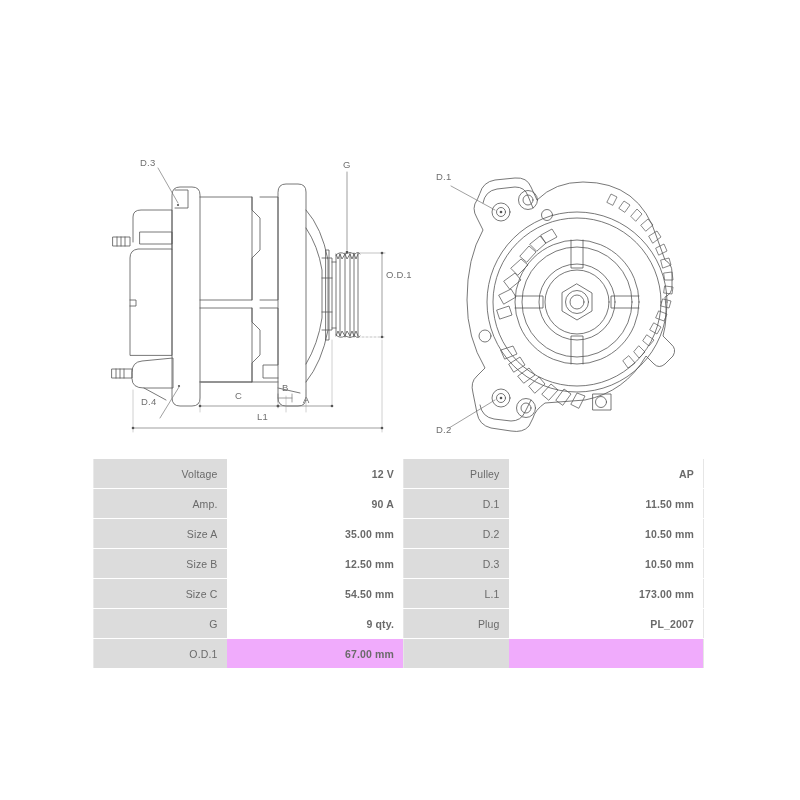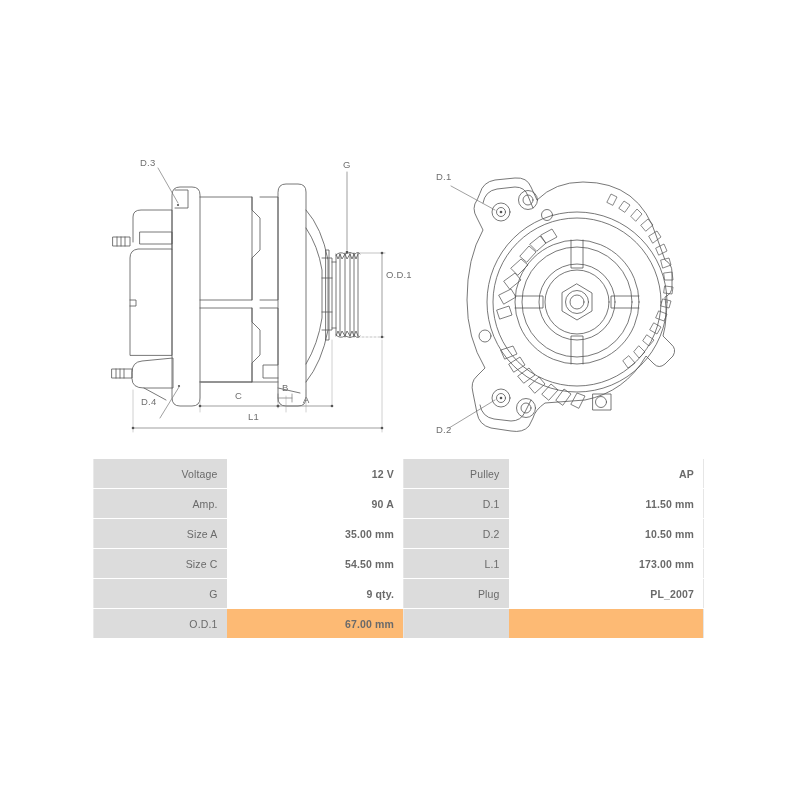--- a/index.html
+++ b/index.html
@@ -45,21 +45,21 @@
     vertical-align:middle;
     border-bottom:1px solid #ffffff;
     letter-spacing:.15px;
     overflow:hidden;
     white-space:nowrap;
   }
   #spec-table td.k{background:#dcdcdc;}
   #spec-table td.v{background:#ffffff;border-right:1px solid #e6e6e6;font-weight:bold;}
   #spec-table td.k.first{border-left:1px solid #e9e9e9;}
   #spec-table tr.empty td.k{background:#dcdcdc;}
-  #spec-table tr.empty td.v{background:#fdba74;}
+  #spec-table tr.empty td.v{background:#f0abfc;}
   col.c1{width:133px;}
   col.c2{width:177px;}
   col.c3{width:105px;}
   col.c4{width:195px;}
 </style>
 </head>
 <body>
 
 <div id="stage">
 
@@ -159,21 +159,21 @@
       </g>
     </svg>
 
     <span class="dimlabel" style="left:40px;top:8px;">D.3</span>
     <span class="dimlabel" style="left:41px;top:247px;">D.4</span>
     <span class="dimlabel" style="left:243px;top:10px;">G</span>
     <span class="dimlabel" style="left:286px;top:120px;">O.D.1</span>
     <span class="dimlabel" style="left:135px;top:241px;">C</span>
     <span class="dimlabel" style="left:182px;top:233px;">B</span>
     <span class="dimlabel" style="left:203px;top:245px;">A</span>
-    <span class="dimlabel" style="left:148px;top:262px;">L1</span>
+    <span class="dimlabel" style="left:157px;top:262px;">L1</span>
   </div>
 
   <div class="drawing" id="drawing-front">
     <svg viewBox="0 0 260 285" xmlns="http://www.w3.org/2000/svg">
       <g fill="none" stroke="#555" stroke-width="0.8" stroke-linejoin="round" stroke-linecap="round">
 
         <path d="M55 33
                  Q58 22 70 20
                  L90 18 Q102 17 106 27
                  L112 40
@@ -305,20 +305,26 @@
         <td class="v">11.50 mm</td>
       </tr>
 
       <tr>
         <td class="k first">Size A</td>
         <td class="v">35.00 mm</td>
         <td class="k">D.2</td>
         <td class="v">10.50 mm</td>
       </tr>
 
+      <tr>
+        <td class="k first">Size B</td>
+        <td class="v">12.50 mm</td>
+        <td class="k">D.3</td>
+        <td class="v">10.50 mm</td>
+      </tr>
 
       <tr>
         <td class="k first">Size C</td>
         <td class="v">54.50 mm</td>
         <td class="k">L.1</td>
         <td class="v">173.00 mm</td>
       </tr>
 
       <tr>
         <td class="k first">G</td>

